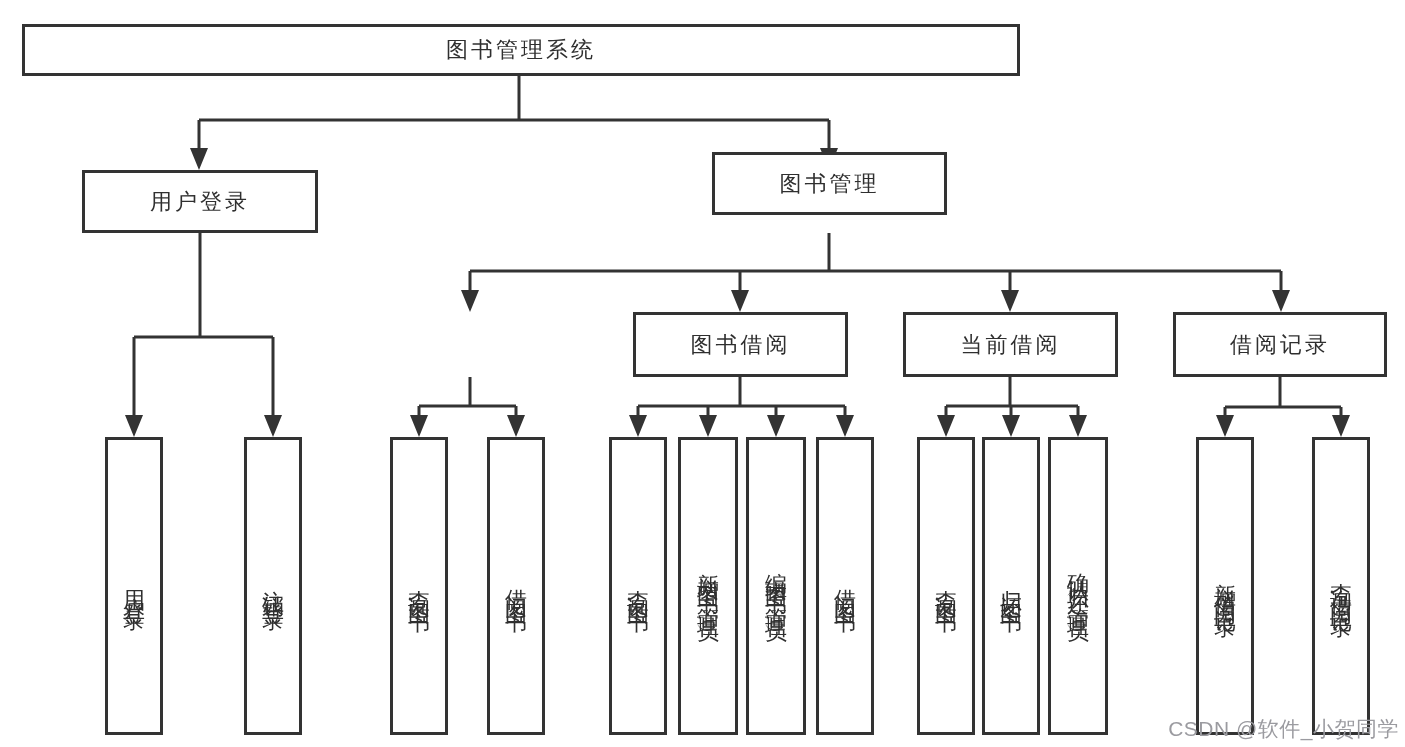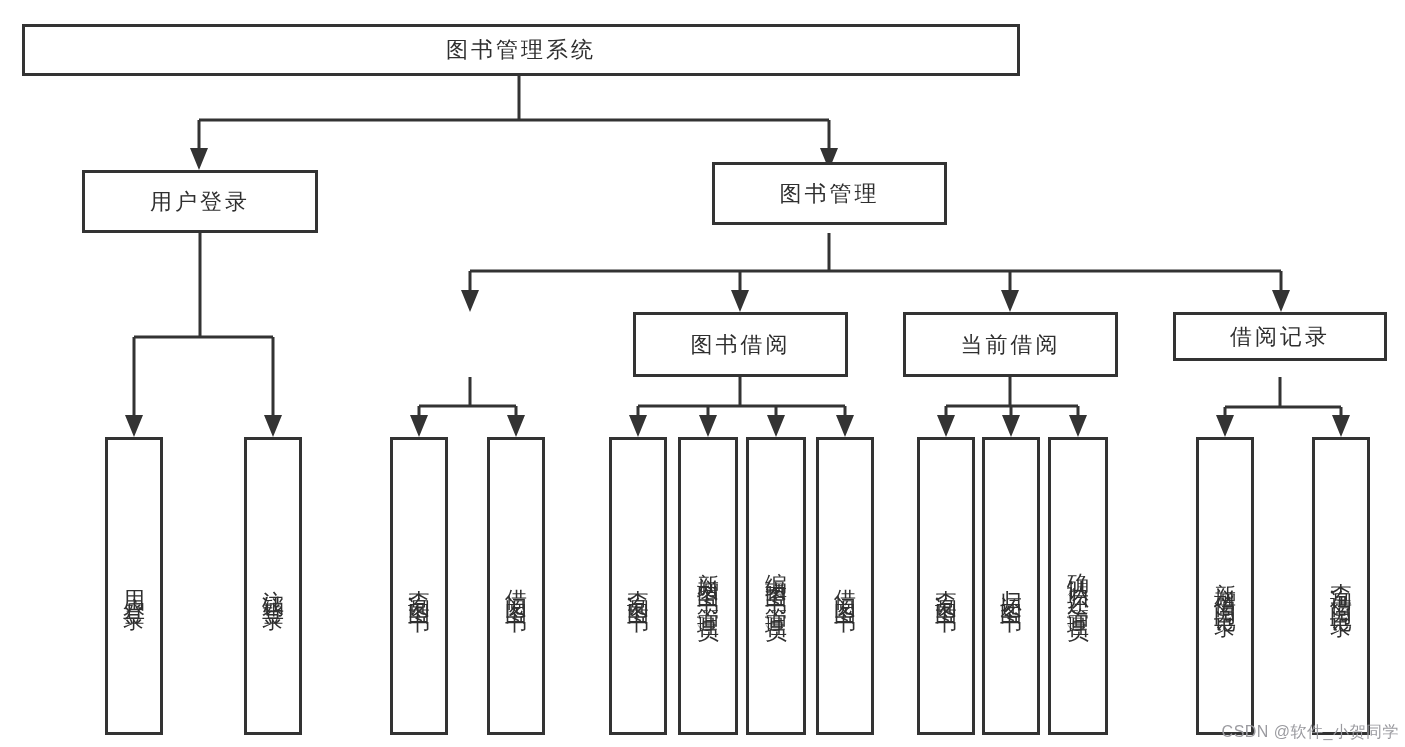--- a/index.html
+++ b/index.html
@@ -44,21 +44,21 @@
     writing-mode: vertical-rl;
     text-orientation: mixed;
     font-size: 22px;
     letter-spacing: 7px;
     line-height: 1;
   }
   .watermark {
     position: absolute;
     right: 6px;
     bottom: 4px;
-    font-size: 16px;
+    font-size: 21px;
     letter-spacing: 0.5px;
     color: var(--watermark, #9b9ba0);
     white-space: nowrap;
   }
 </style>
 </head>
 <body>
 
 <div class="canvas">
 
@@ -84,31 +84,31 @@
       M1332 415 L1350 415 L1341 437 Z"></path>
   </svg>
 
   <div class="box" style="left:22px; top:24px; width:998px; height:52px;">
     <span>图书管理系统</span>
   </div>
 
   <div class="box" style="left:82px; top:170px; width:236px; height:63px;">
     <span>用户登录</span>
   </div>
-  <div class="box" style="left:712px; top:162px; width:235px; height:63px;">
+  <div class="box" style="left:712px; top:152px; width:235px; height:63px;">
     <span>图书管理</span>
   </div>
 
   <div class="box" style="left:633px; top:312px; width:215px; height:65px;align-items:center;">
     <span>图书借阅</span>
   </div>
   <div class="box" style="left:903px; top:312px; width:215px; height:65px;">
     <span>当前借阅</span>
   </div>
-  <div class="box" style="left:1173px; top:312px; width:214px; height:49px;">
+  <div class="box" style="left:1173px; top:312px; width:214px; height:65px;">
     <span>借阅记录</span>
   </div>
 
   <div class="leaf" style="left:105px; top:437px; width:58px; height:298px;">
     <span class="vtext">用户登录</span>
   </div>
   <div class="leaf" style="left:244px; top:437px; width:58px; height:298px;">
     <span class="vtext">注销登录</span>
   </div>
 

